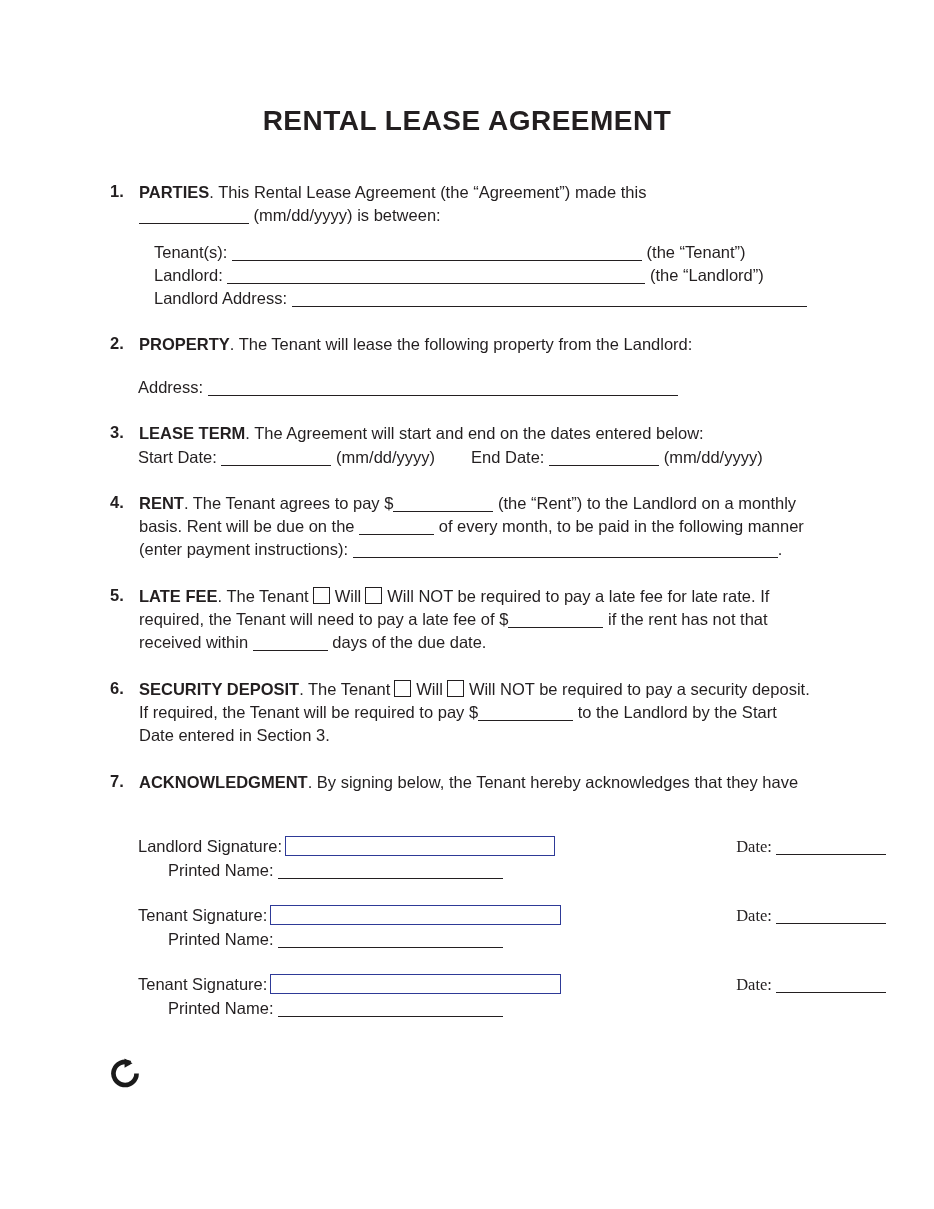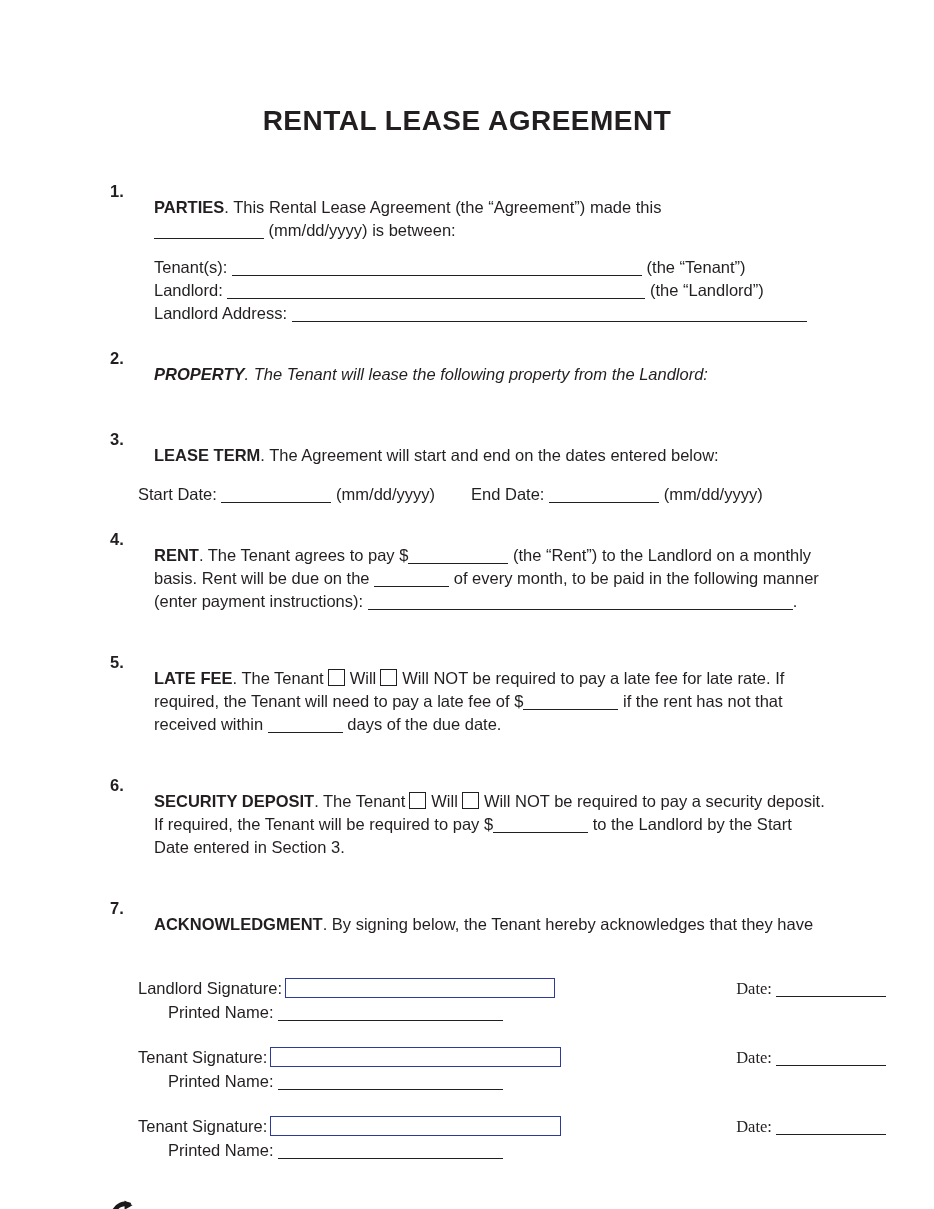--- a/index.html
+++ b/index.html
@@ -11,23 +11,23 @@
     font-size: 16.5px; line-height: 23px; color: #231f20;
   }
   .title {
     font-size: 28px; font-weight: bold; letter-spacing: 0.5px;
     text-align: center; margin: 0 110px 42px 0; line-height: 34px; color: #231f20;
   }
   .section { display: flex; margin: 0 0 22px 0; }
   .num { flex: none; width: 28px; font-weight: bold; }
   .body { flex: 1 1 auto; min-width: 0; }
   b, .bold { font-weight: bold; }
-  .para { margin: 16px; }
+  .para { margin: 1px; }
   .mb14 { margin-bottom: 14px; }
-  .mb20 { margin-bottom: 20px; font-style: italic; }
+  .mb20 { margin-bottom: 20px; }
   .indent { margin-left: 16px; }
   .blank {
     display: inline-block; height: 14px; vertical-align: -3px;
     border-bottom: 1.3px solid #231f20;
   }
   .w75 { width: 75px; }  .w85 { width: 85px; }  .w95 { width: 95px; }
   .w100 { width: 100px; } .w110 { width: 110px; } .w225 { width: 225px; }
   .w410 { width: 410px; } .w418 { width: 418px; } .w425 { width: 425px; }
   .w470 { width: 470px; } .w515 { width: 515px; }
   .gap36 { display: inline-block; width: 36px; }
@@ -73,20 +73,21 @@
         <div><span>Landlord:</span> <span class="blank w418"></span> <span>(the “Landlord”)</span></div>
         <div><span>Landlord Address:</span> <span class="blank w515"></span></div>
       </div>
     </div>
   </div>
 
   <div class="section">
     <div class="num">2.</div>
     <div class="body">
       <div class="para mb20"><b>PROPERTY</b><span>. The Tenant will lease the following property from the Landlord:</span></div>
+      <div><span>Address:</span> <span class="blank w470"></span></div>
     </div>
   </div>
 
   <div class="section">
     <div class="num">3.</div>
     <div class="body">
       <div class="para"><b>LEASE TERM</b><span>. The Agreement will start and end on the dates entered below:</span></div>
       <div><span>Start Date:</span> <span class="blank w110"></span> <span>(mm/dd/yyyy)</span><span class="gap36"></span><span>End Date:</span> <span class="blank w110"></span> <span>(mm/dd/yyyy)</span></div>
     </div>
   </div>

